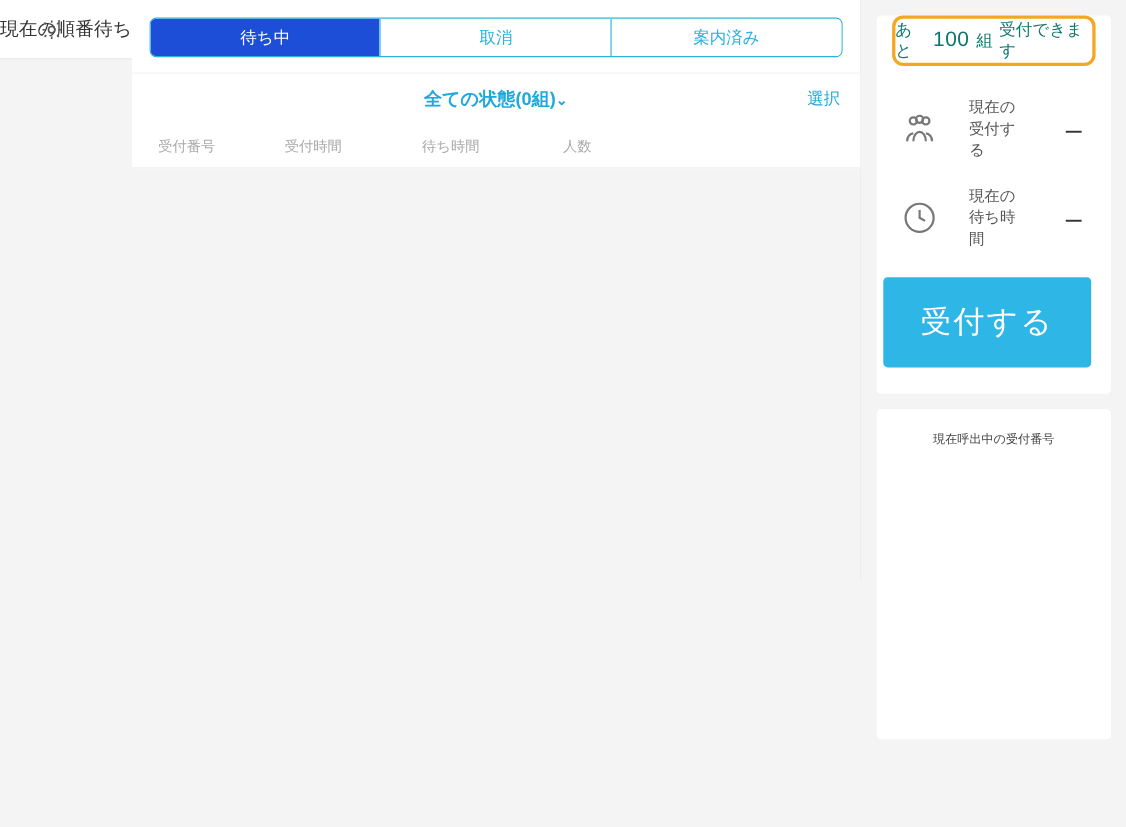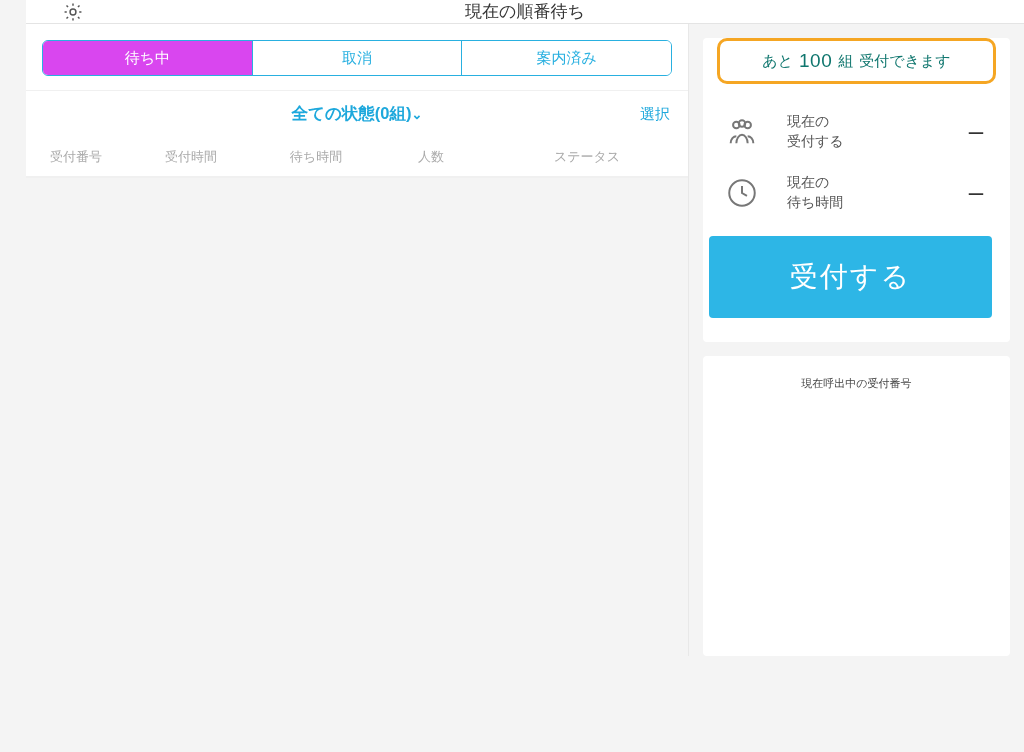--- a/index.html
+++ b/index.html
@@ -1,17 +1,17 @@
 <!DOCTYPE html>
 <html><head>
 <meta charset="utf-8">
 <style>
   * { box-sizing: border-box; margin: 0; padding: 0; font-family: -apple-system, "Hiragino Sans", "Hiragino Kaku Gothic ProN", Meiryo, sans-serif; }
   html, body { width: 1024px; height: 752px; background: #f4f4f4; }
-  .app { width: 1024px; height: 528px; background: #f4f4f4; display: flex; flex-direction: column; padding-left: 26px; }
+  .app { width: 1024px; height: 528px; background: #f4f4f4; display: flex; flex-direction: row; }
 
   
   .header {
     height: 54px;
     background: #fff;
     border-bottom: 1px solid #e4e4e4;
     display: flex;
     align-items: center;
     position: relative;
   }
@@ -59,21 +59,21 @@
     flex: 1;
     display: flex;
     align-items: center;
     justify-content: center;
     font-size: 15px;
     color: #29b0e0;
     background: #fff;
     cursor: pointer;
   }
   .seg-item + .seg-item { border-left: 1px solid #29b0e0; }
-  .seg-item.active { background: #d946ef; color: #fff; }
+  .seg-item.active { background: #1d4ed8; color: #fff; }
 
   
   .filter-section { background: #fff; border-top: 1px solid #f0f0f0; border-bottom: 1px solid #f0f0f0; }
   .filter-row {
     height: 46px;
     display: flex;
     align-items: center;
     justify-content: center;
     position: relative;
     background: #fff;
@@ -200,21 +200,20 @@
             <span>全ての状態(0組)</span>
             <span class="chev">⌄</span>
           </div>
           <div class="select-btn">選択</div>
         </div>
         <div class="col-headers">
           <div class="ch-0">受付番号</div>
           <div class="ch-1">受付時間</div>
           <div class="ch-2">待ち時間</div>
           <div class="ch-3">人数</div>
-          <div class="ch-4">ステータス</div>
         </div>
       </div>
 
       <div class="list-area"></div>
     </div>
 
     <div class="right">
       <div class="card-top">
         <div class="avail-box">
           <span class="avail-pre">あと</span>

